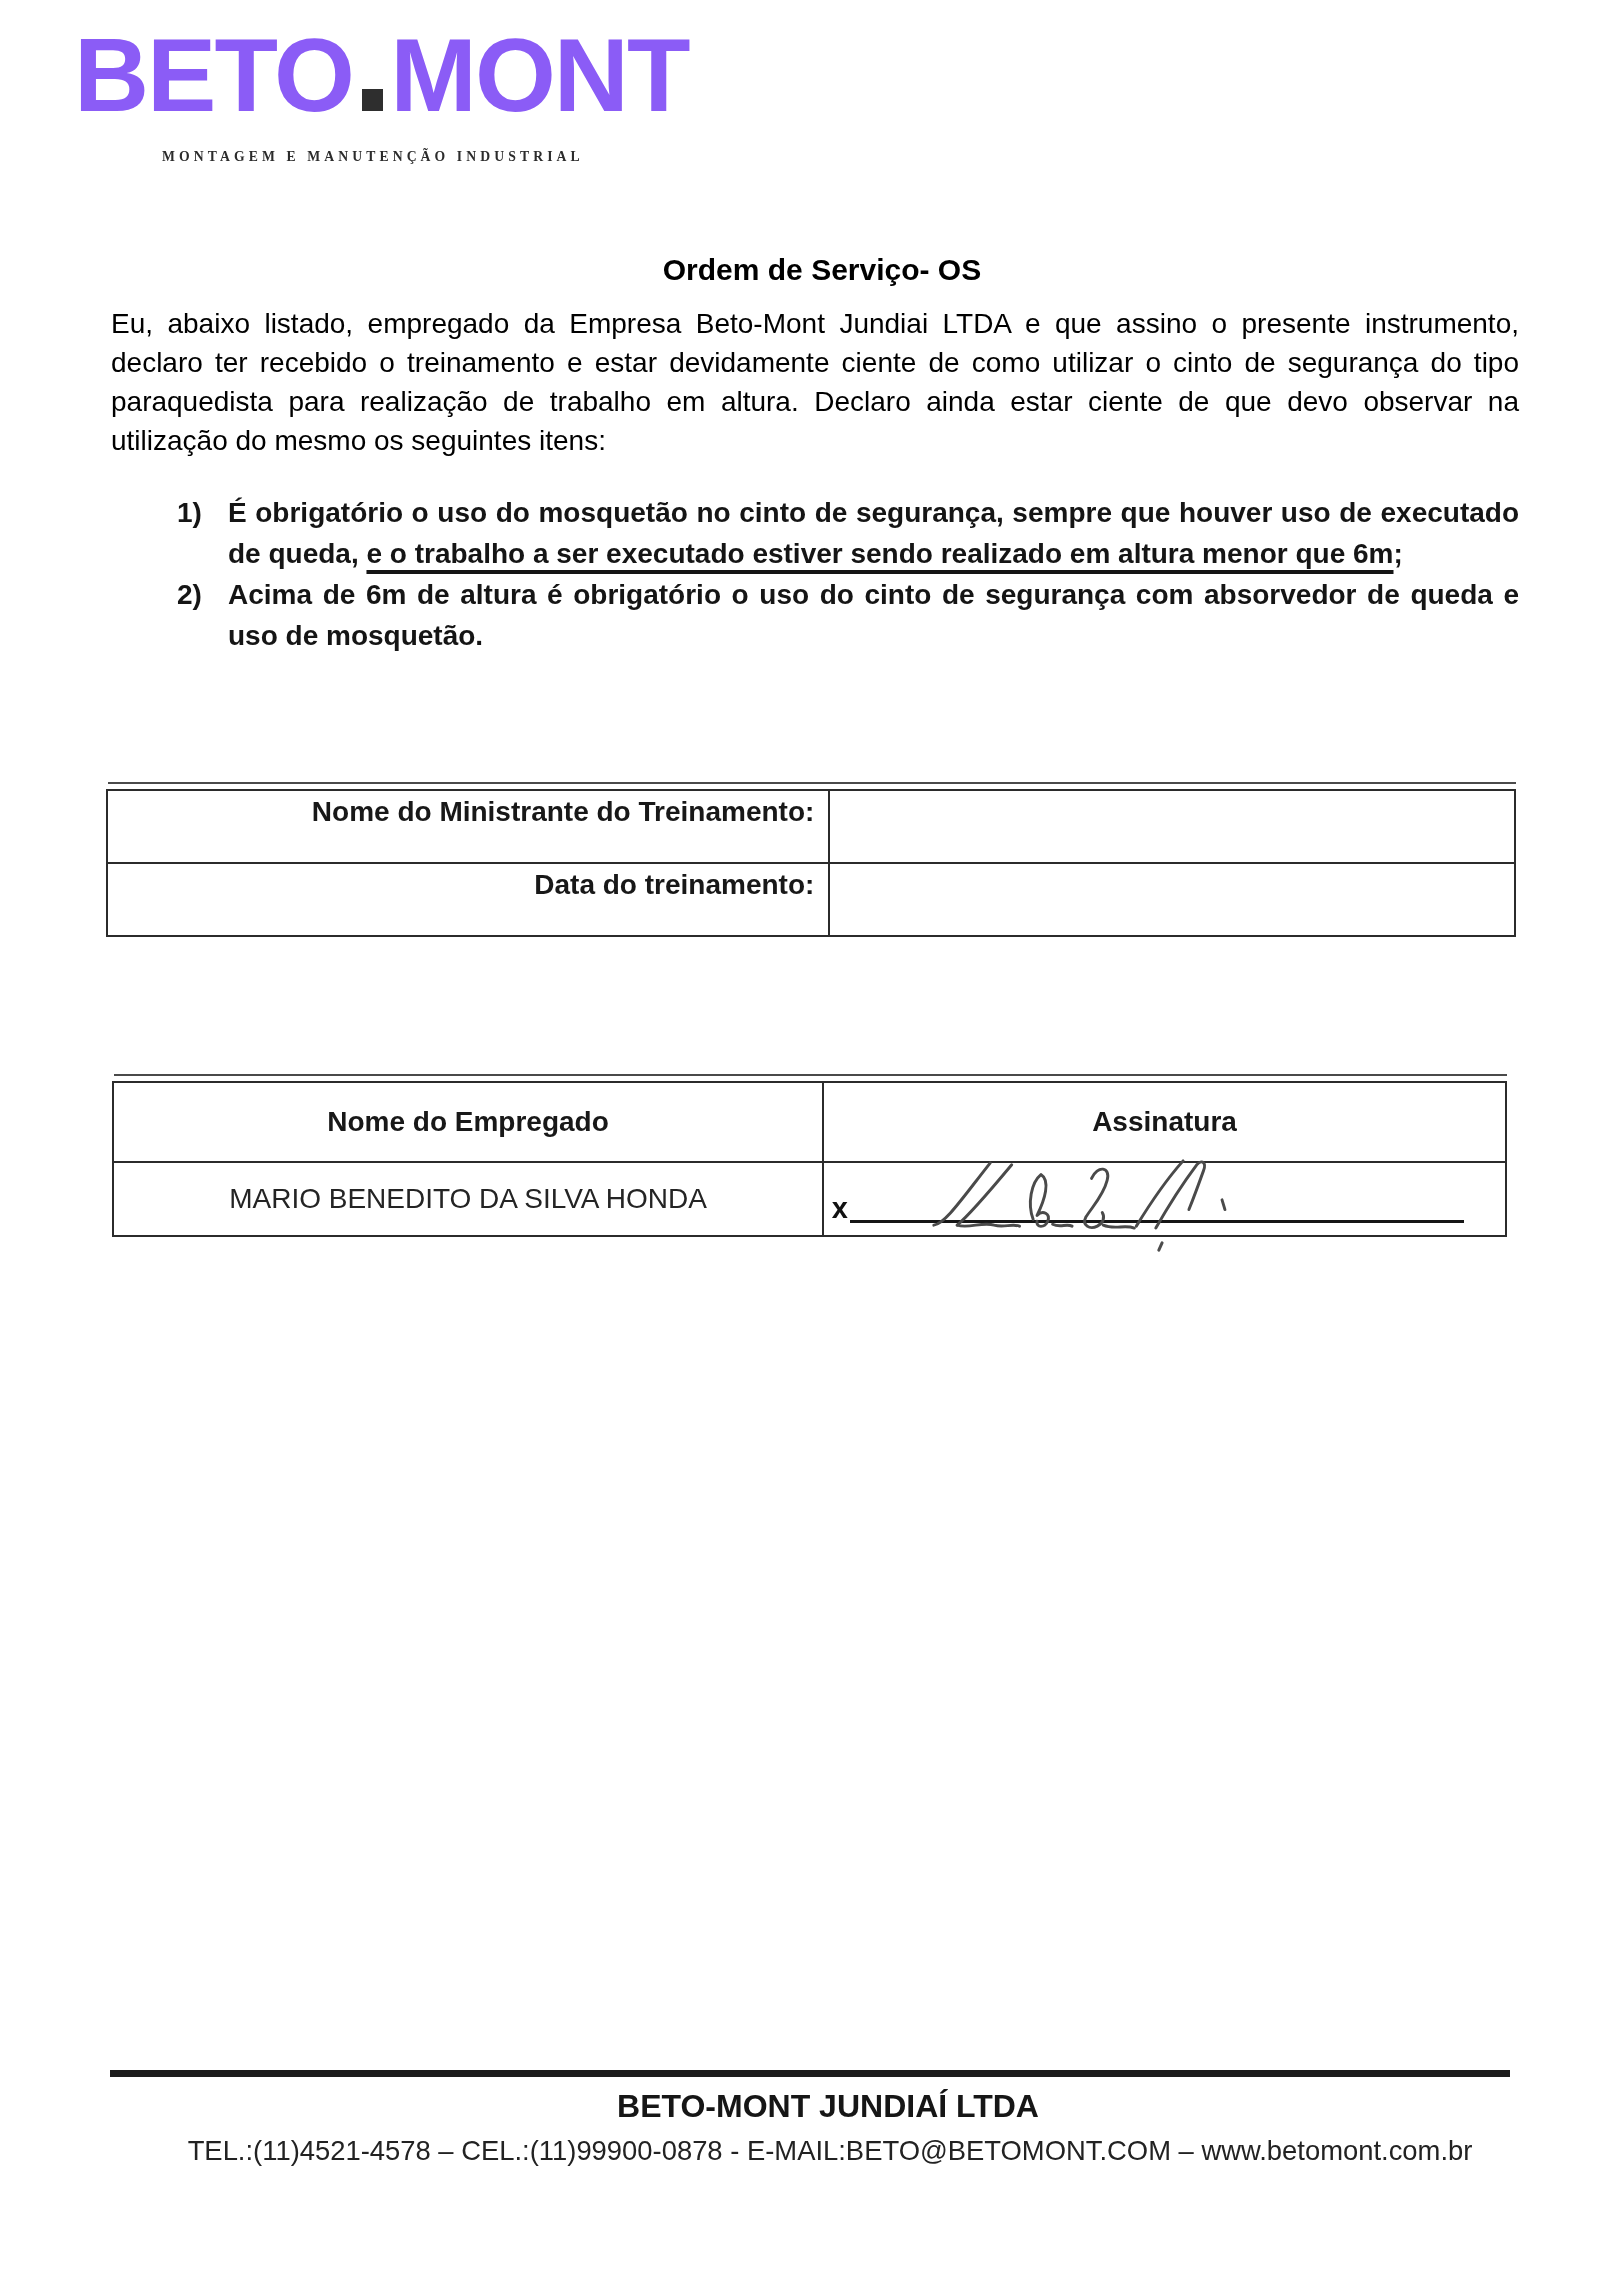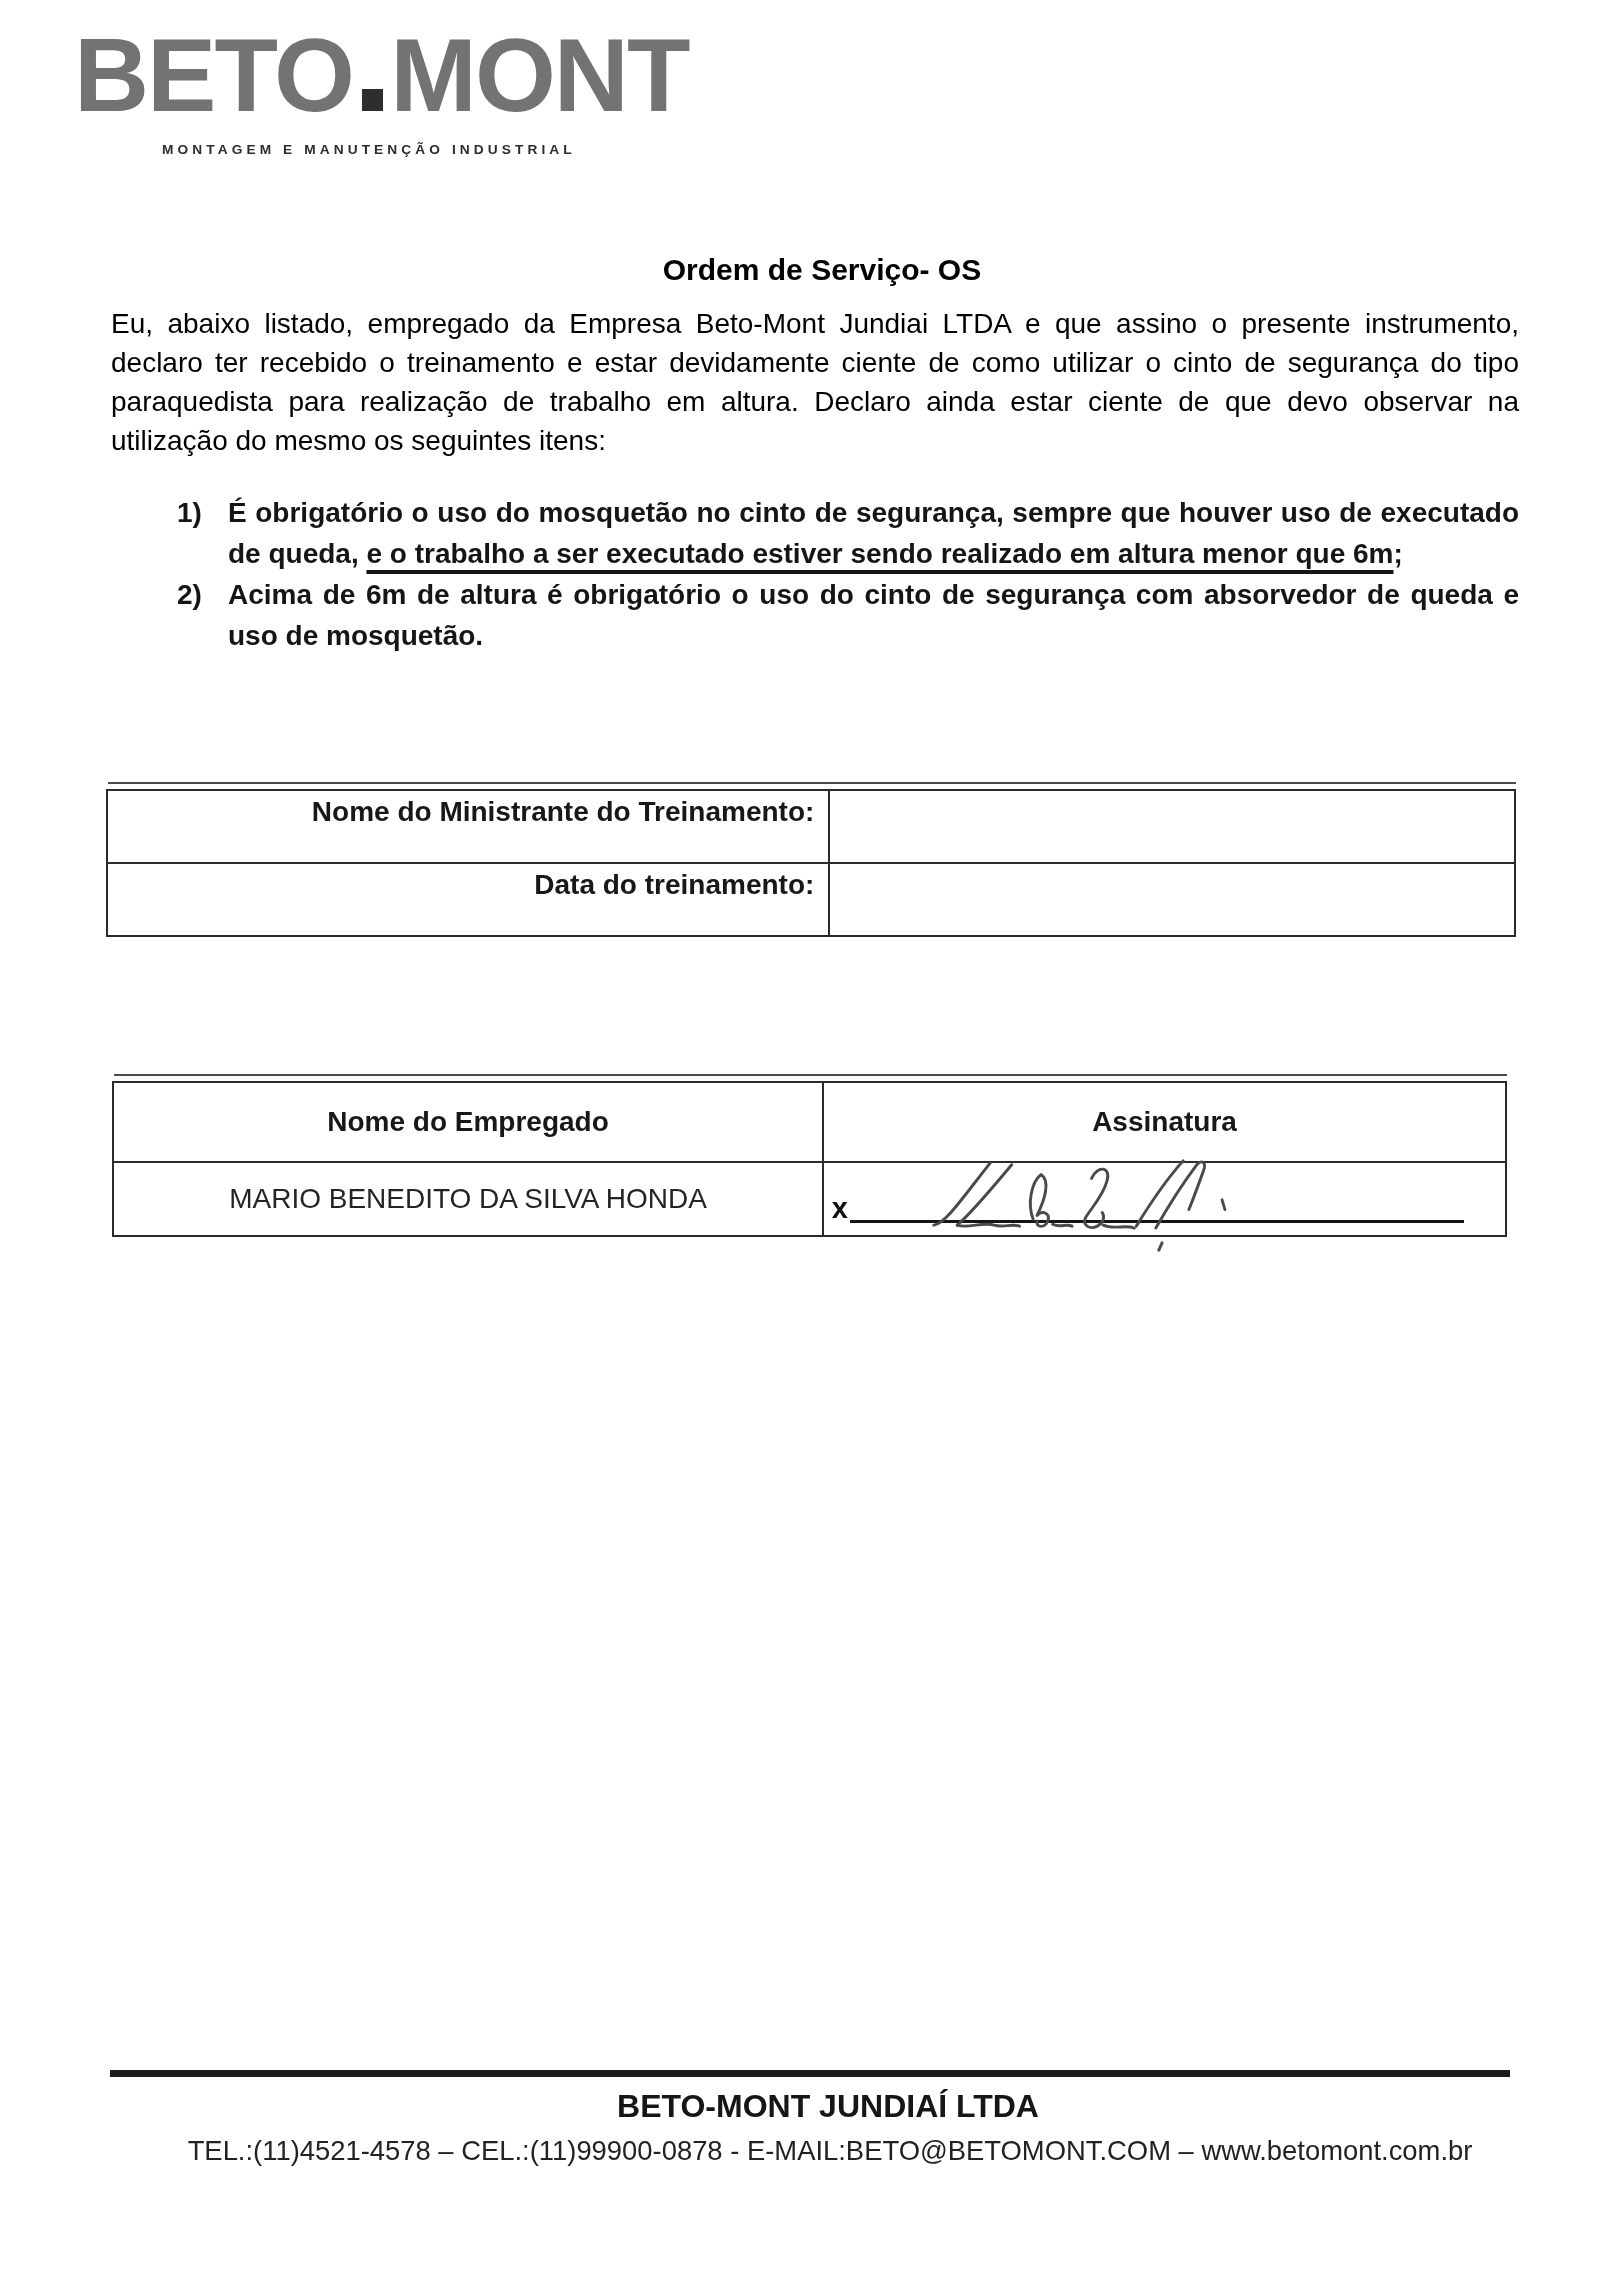--- a/index.html
+++ b/index.html
@@ -14,37 +14,38 @@
     overflow: hidden;
   }
 
   
   .logo-block { position: absolute; left: 74px; top: 17.6px; }
   .logo-text {
     font-size: 104px;
     font-weight: bold;
     letter-spacing: -2px;
     line-height: 1.1;
-    color: #737373;
+    color: #8b5cf6;
     white-space: nowrap;
   }
   .logo-dot {
     display: inline-block;
     width: 21.6px; height: 21.6px;
     background: #2e2e2e;
     margin: 0 6.9px 0 8.8px;
   }
   .logo-tagline {
-    margin-top: 10px;
+    margin-top: 17px;
     padding-left: 88px;
     font-size: 13.7px;
     font-weight: bold;
     letter-spacing: 4.1px;
     color: #2c2c2c;
     white-space: nowrap;
+    font-family: Liberation Serif, serif;
   }
 
   
   .doc-title {
     position: absolute;
     top: 241px; left: 0; width: 100%;
     margin: 12px;
     text-align: center;
     font-size: 30px;
     font-weight: bold;

